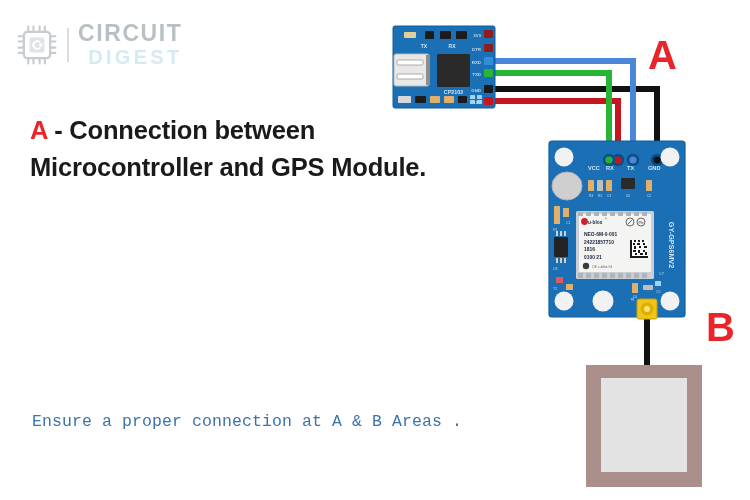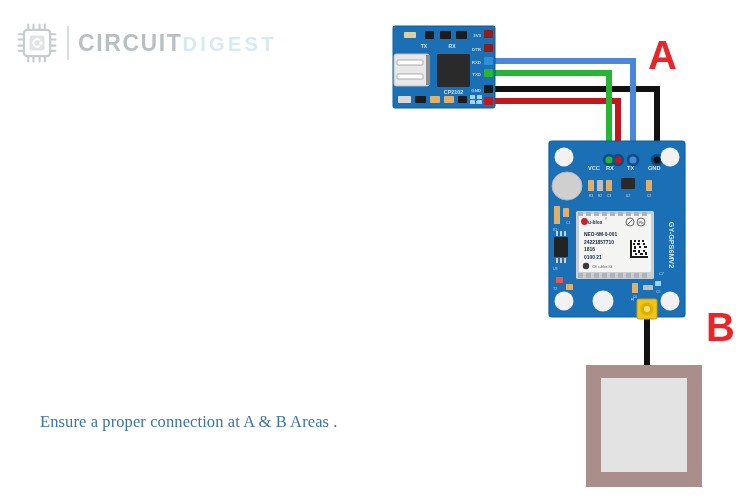--- a/index.html
+++ b/index.html
@@ -16,21 +16,21 @@
 
   
   #logo-block {
     position: absolute; left: 16px; top: 22px;
     display: flex; align-items: center; gap: 9px;
   }
   #chip-icon { width: 42px; height: 42px; display: block; }
   #logo-divider {
     width: 2px; height: 34px; background: #d9dde0;
   }
-  #logo-words { display: flex; line-height: 1; }
+  #logo-words { display: flex; flex-direction: column; line-height: 1; align-items: flex-end; }
   #logo-circuit {
     font-size: 23px; font-weight: bold; letter-spacing: 1.6px;
     color: #b9c0c4;
   }
   #logo-digest {
     font-size: 20px; font-weight: bold; letter-spacing: 3.3px;
     color: #d6eaf3; margin-top: 2px;
   }
 
   
@@ -39,22 +39,21 @@
   }
   .para {
     font-size: 25.5px; font-weight: bold; line-height: 1.44;
     color: #1a1a1a; letter-spacing: -0.2px;
   }
   .para.second { margin-top: 46px; }
   .marker-red { color: #e8262a; }
   #note {
     position: absolute; left: 32px; top: 412px;
     font-size: 16.5px; color: #3b73ad; letter-spacing: 0.1px;
-    font-family: Liberation Serif, serif;
-    margin-left: 8px;
+    font-family: Liberation Mono, monospace;
   }
 
   
   #scene { position: absolute; left: 0; top: 0; width: 750px; height: 500px; }
 
   .big-letter {
     position: absolute; color: #e8262a; font-weight: bold;
     font-size: 40px; font-family: "Liberation Sans", sans-serif;
     line-height: 1;
   }
@@ -92,20 +91,23 @@
     </svg>
   </span>
   <div id="logo-divider"></div>
   <div id="logo-words">
     <span id="logo-circuit">CIRCUIT</span>
     <span id="logo-digest">DIGEST</span>
   </div>
 </div>
 
 <div id="text-panel">
+  <div class="para">
+    <span class="marker-red">A</span><span> - Connection between Microcontroller and GPS Module.</span>
+  </div>
 </div>
 <div id="note">Ensure a proper connection at A &amp; B Areas .</div>
 
 <svg id="scene" viewBox="0 0 750 500">
 
   <g fill="none" stroke-linecap="butt" stroke-width="6">
 
     <path d="M 495,101 L 618,101 L 618,160" stroke="#c4161c"></path>
 
     <path d="M 495,89 L 657,89 L 657,160" stroke="#111111"></path>

